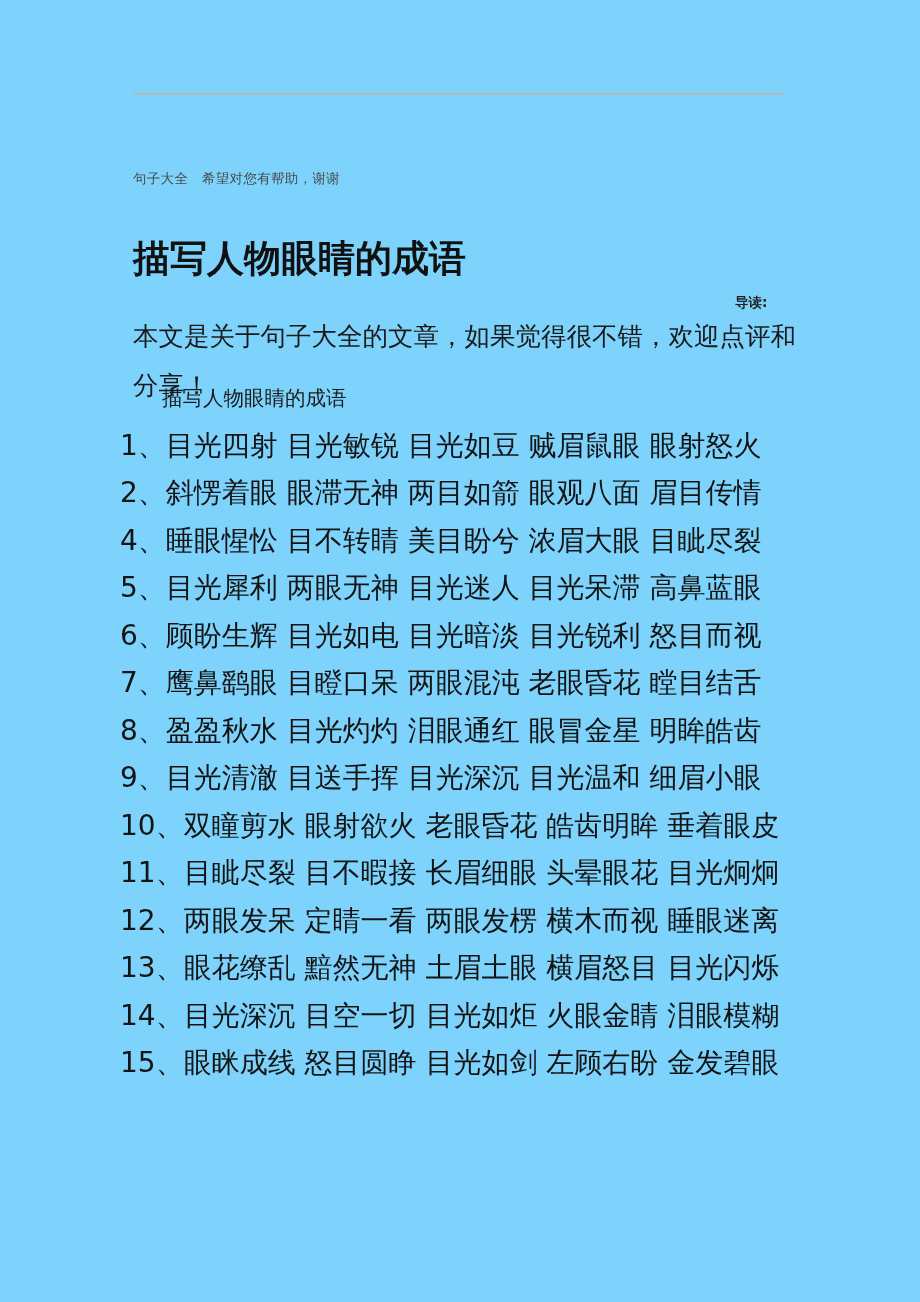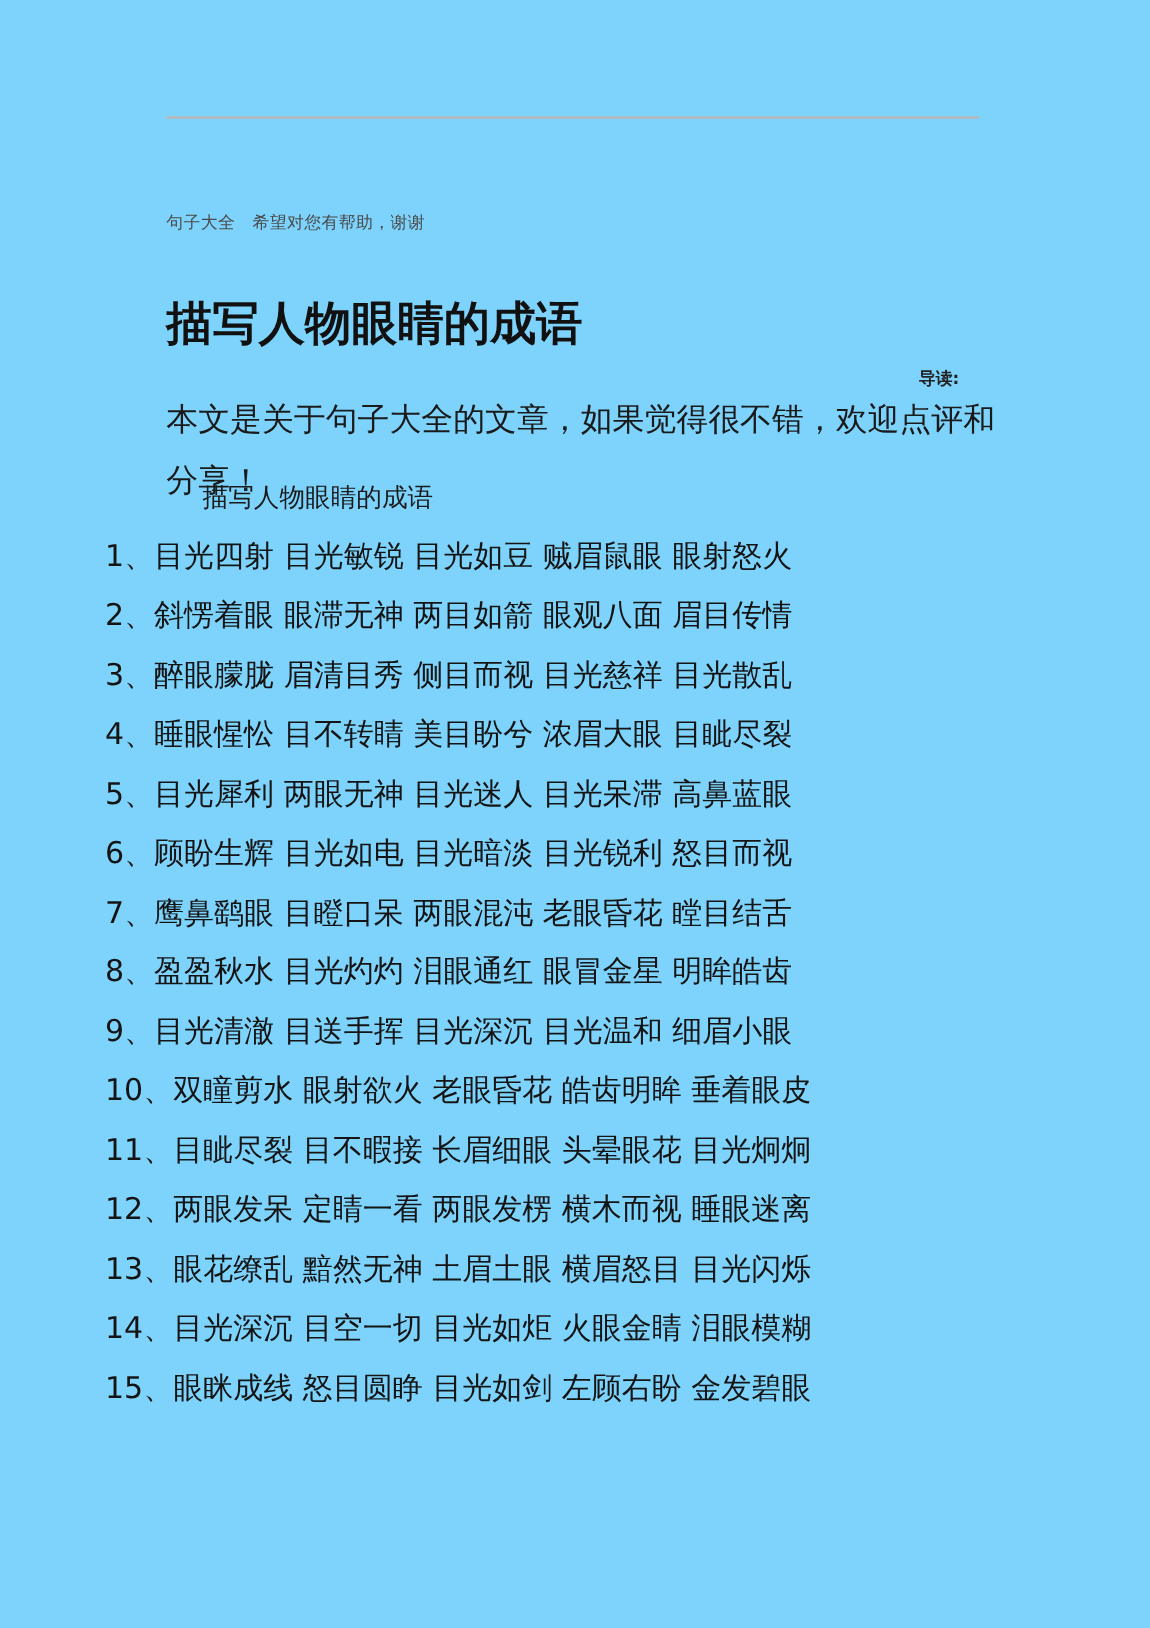--- a/index.html
+++ b/index.html
@@ -98,23 +98,23 @@
   }
 
   .idiom-list {
     list-style: none;
     margin: 0;
     padding: 0;
   }
 
   .idiom-row {
     display: block;
-    margin-left: 84px;
+    margin-left: 120px;
     font-family: "DejaVu Sans", "Liberation Sans", sans-serif;
-    font-size: 24px;
+    font-size: 28px;
     color: #141414;
     white-space: pre;
     height: 47.5px;
     line-height: 47.5px;
   }
 
   .idiom-row:first-child {
     margin-top: 10px;
   }
 </style>
@@ -132,21 +132,20 @@
   <p class="intro">本文是关于句子大全的文章，如果觉得很不错，欢迎点评和分享！</p>
 
   <span class="intro-tag">导读:</span>
 
   <div class="body-block">
     <p class="subheading">描写人物眼睛的成语</p>
 
     <ol class="idiom-list" id="idiom-list">
         <li class="idiom-row"><span>1、</span><span>目光四射 目光敏锐 目光如豆 贼眉鼠眼 眼射怒火</span></li>
         <li class="idiom-row"><span>2、</span><span>斜愣着眼 眼滞无神 两目如箭 眼观八面 眉目传情</span></li>
-        <li class="idiom-row"><span>3、</span><span>醉眼朦胧 眉清目秀 侧目而视 目光慈祥 目光散乱</span></li>
         <li class="idiom-row"><span>4、</span><span>睡眼惺忪 目不转睛 美目盼兮 浓眉大眼 目眦尽裂</span></li>
         <li class="idiom-row"><span>5、</span><span>目光犀利 两眼无神 目光迷人 目光呆滞 高鼻蓝眼</span></li>
         <li class="idiom-row"><span>6、</span><span>顾盼生辉 目光如电 目光暗淡 目光锐利 怒目而视</span></li>
         <li class="idiom-row"><span>7、</span><span>鹰鼻鹞眼 目瞪口呆 两眼混沌 老眼昏花 瞠目结舌</span></li>
         <li class="idiom-row"><span>8、</span><span>盈盈秋水 目光灼灼 泪眼通红 眼冒金星 明眸皓齿</span></li>
         <li class="idiom-row"><span>9、</span><span>目光清澈 目送手挥 目光深沉 目光温和 细眉小眼</span></li>
         <li class="idiom-row"><span>10、</span><span>双瞳剪水 眼射欲火 老眼昏花 皓齿明眸 垂着眼皮</span></li>
         <li class="idiom-row"><span>11、</span><span>目眦尽裂 目不暇接 长眉细眼 头晕眼花 目光炯炯</span></li>
         <li class="idiom-row"><span>12、</span><span>两眼发呆 定睛一看 两眼发楞 横木而视 睡眼迷离</span></li>
         <li class="idiom-row"><span>13、</span><span>眼花缭乱 黯然无神 土眉土眼 横眉怒目 目光闪烁</span></li>

